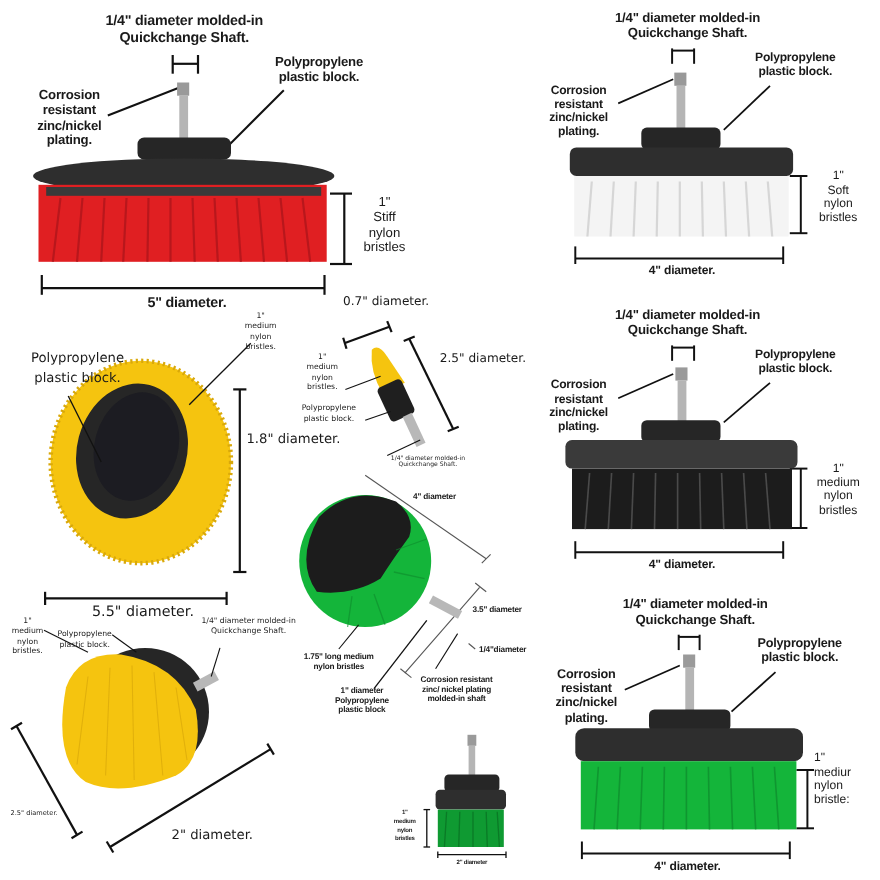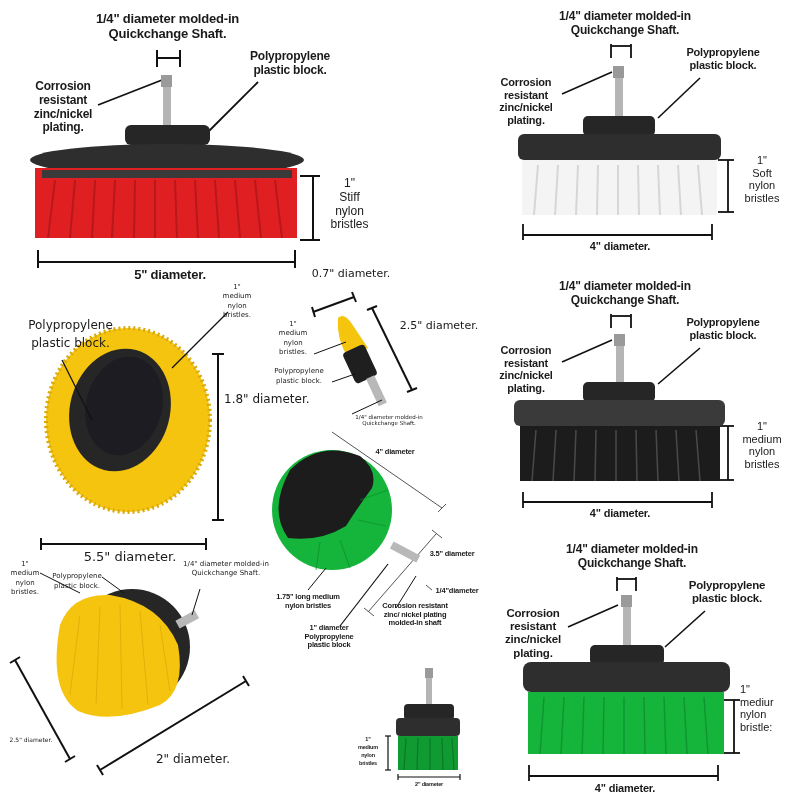--- a/index.html
+++ b/index.html
@@ -193,21 +193,21 @@
     <line x1="136" y1="178" x2="156" y2="146" stroke="#111" stroke-width="1"></line>
   </svg>
   <div class="lbl bold" style="left:100px;top:18px;width:70px;font-size:7.5px;">4" diameter</div>
   <div class="lbl bold" style="left:152px;top:120px;width:80px;font-size:7.5px;">3.5" diameter</div>
   <div class="lbl bold" style="left:164px;top:157px;width:66px;font-size:7.5px;">1/4"diameter</div>
   <div class="lbl bold" style="left:8px;top:163px;width:80px;white-space:pre;font-size:7.5px;">1.75" long medium
 nylon bristles</div>
   <div class="lbl bold" style="left:34px;top:194px;width:70px;white-space:pre;font-size:7.5px;">1" diameter
 Polypropylene
 plastic block</div>
-  <div class="lbl bold" style="left:110px;top:172px;width:90px;white-space:pre;font-size:7.5px;">Corrosion resistant
+  <div class="lbl bold" style="left:110px;top:184px;width:90px;white-space:pre;font-size:7.5px;">Corrosion resistant
 zinc/ nickel plating
 molded-in shaft</div>
 </div>
 
 <div class="abs" style="left:490px;top:270px;width:310px;height:270px;">
   <div class="lbl bold med" style="left:55px;top:10px;width:160px;white-space:pre;">1/4" diameter molded-in
 Quickchange Shaft.</div>
   <svg width="310" height="270" style="left:0;top:0;">
     <line x1="121" y1="44" x2="121" y2="58" stroke="#111" stroke-width="1.8"></line>
     <line x1="141" y1="44" x2="141" y2="58" stroke="#111" stroke-width="1.8"></line>

